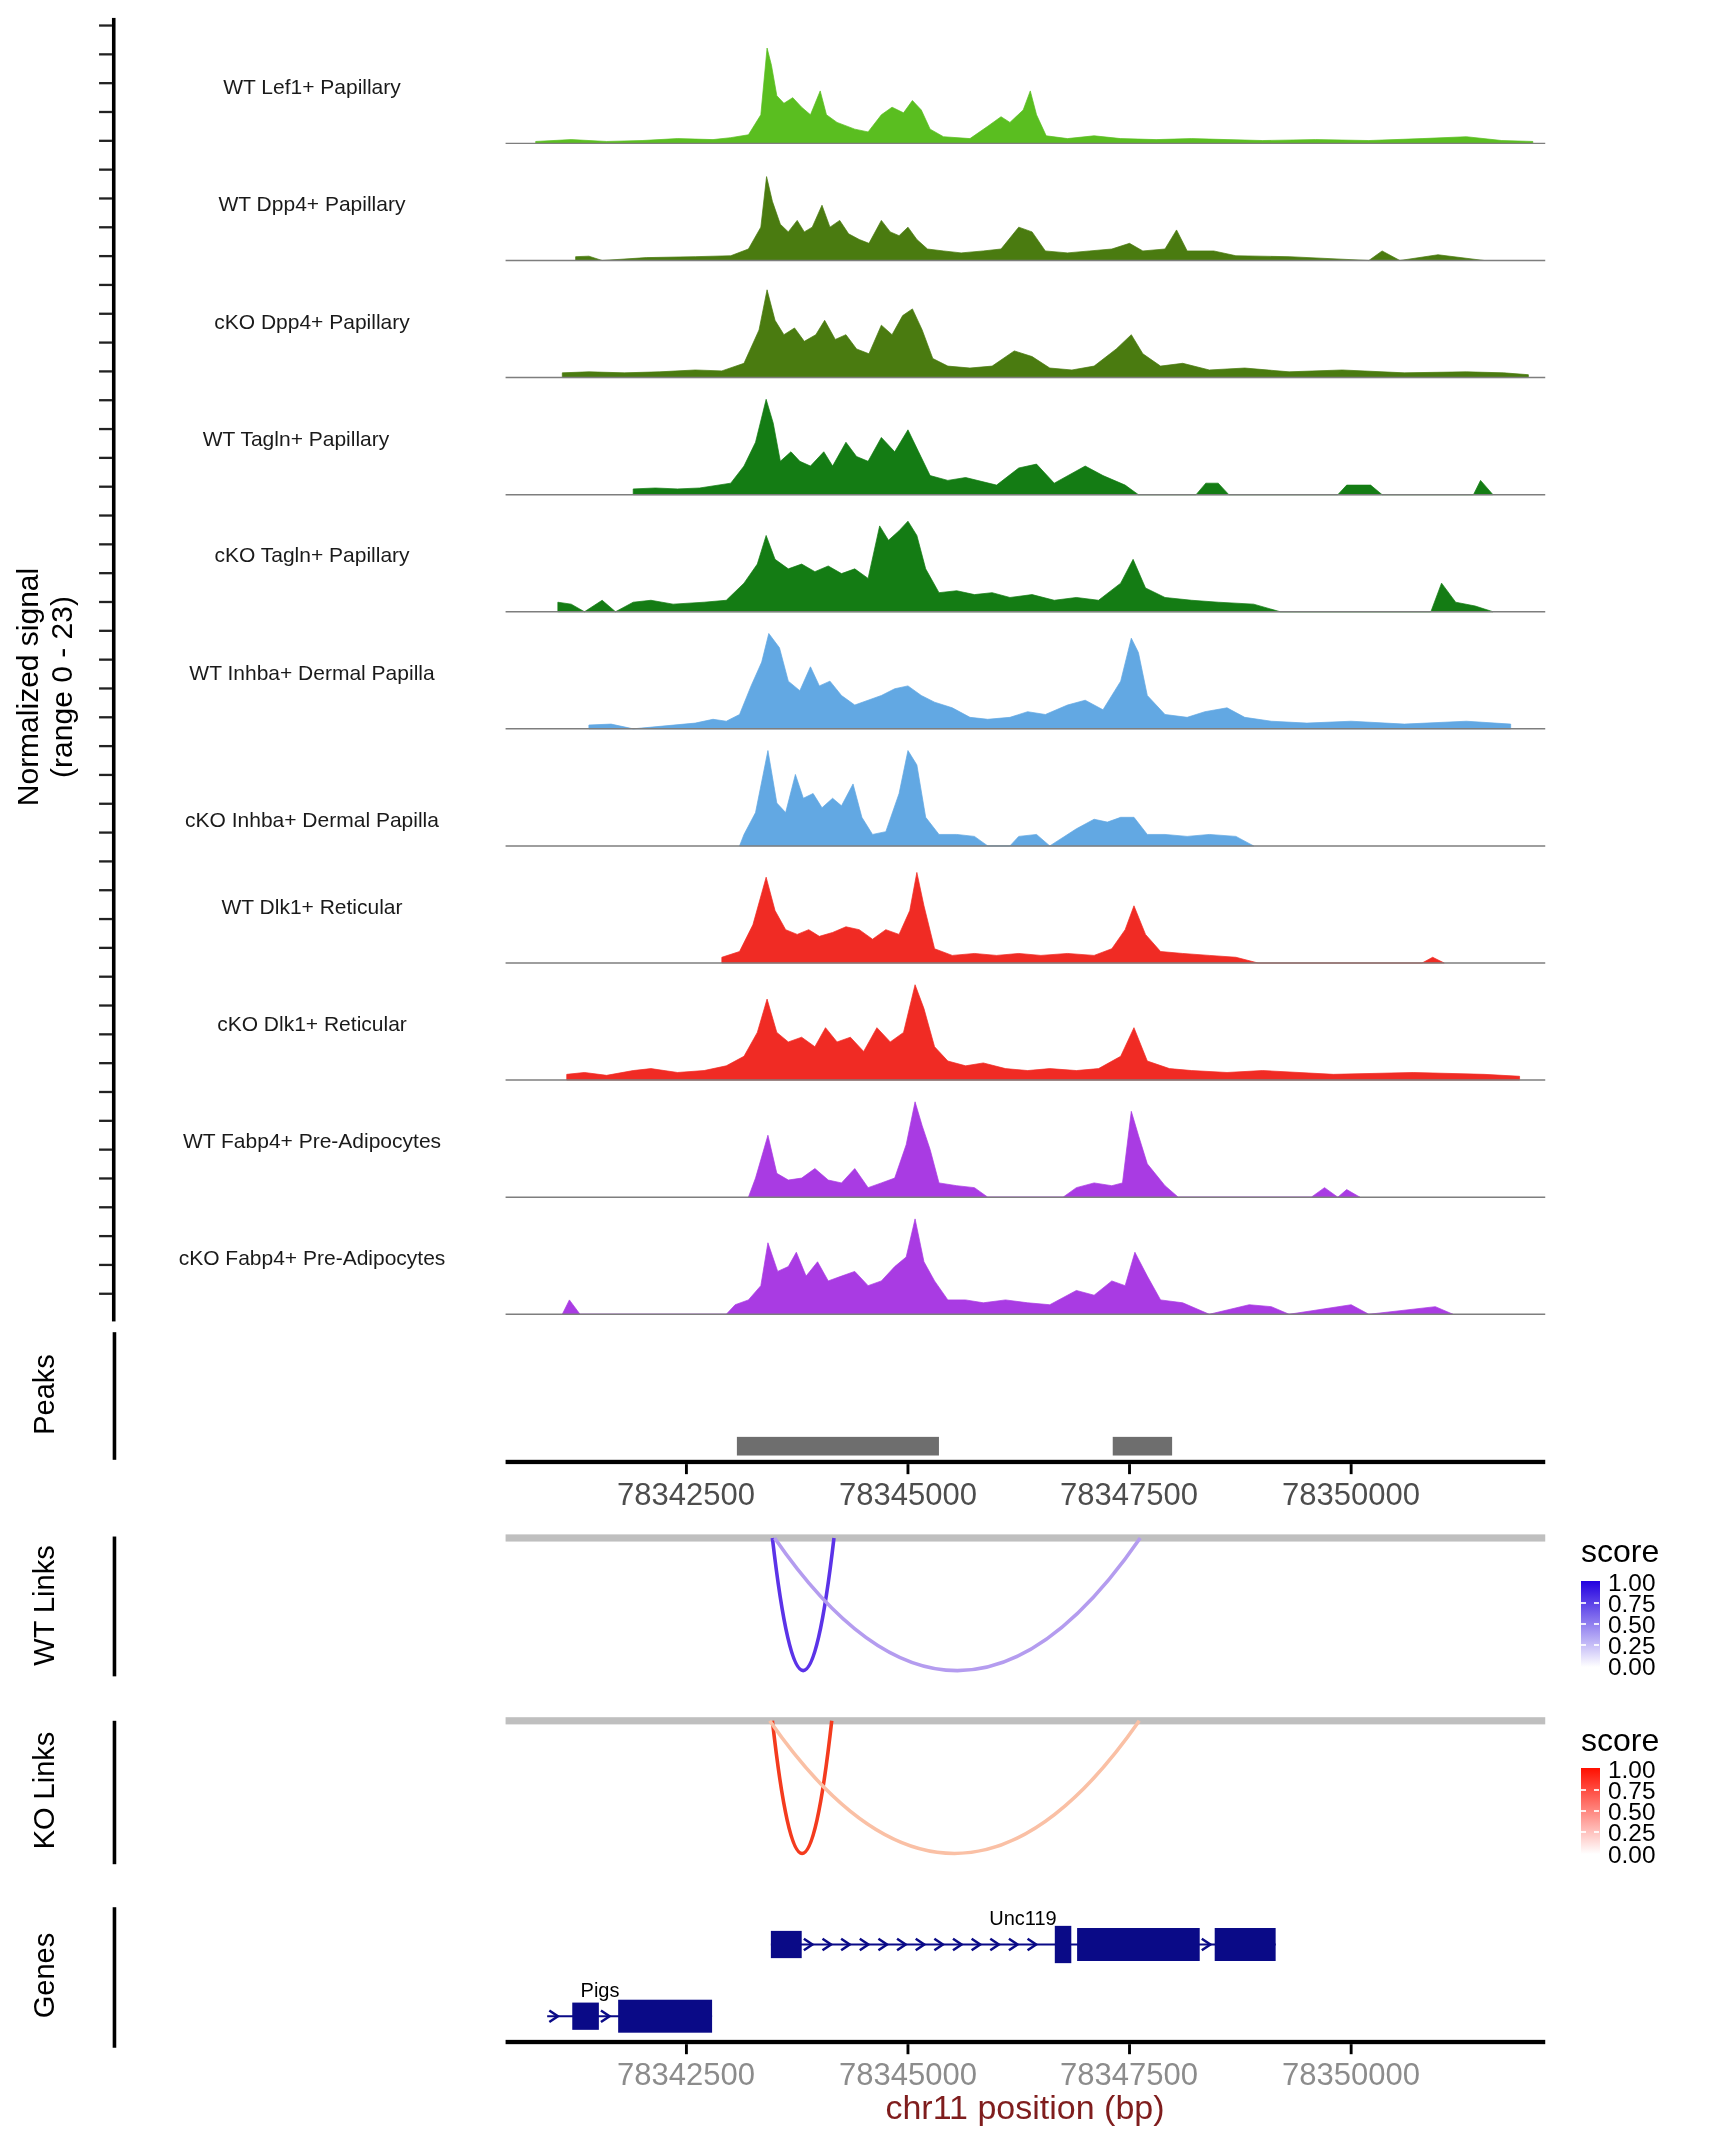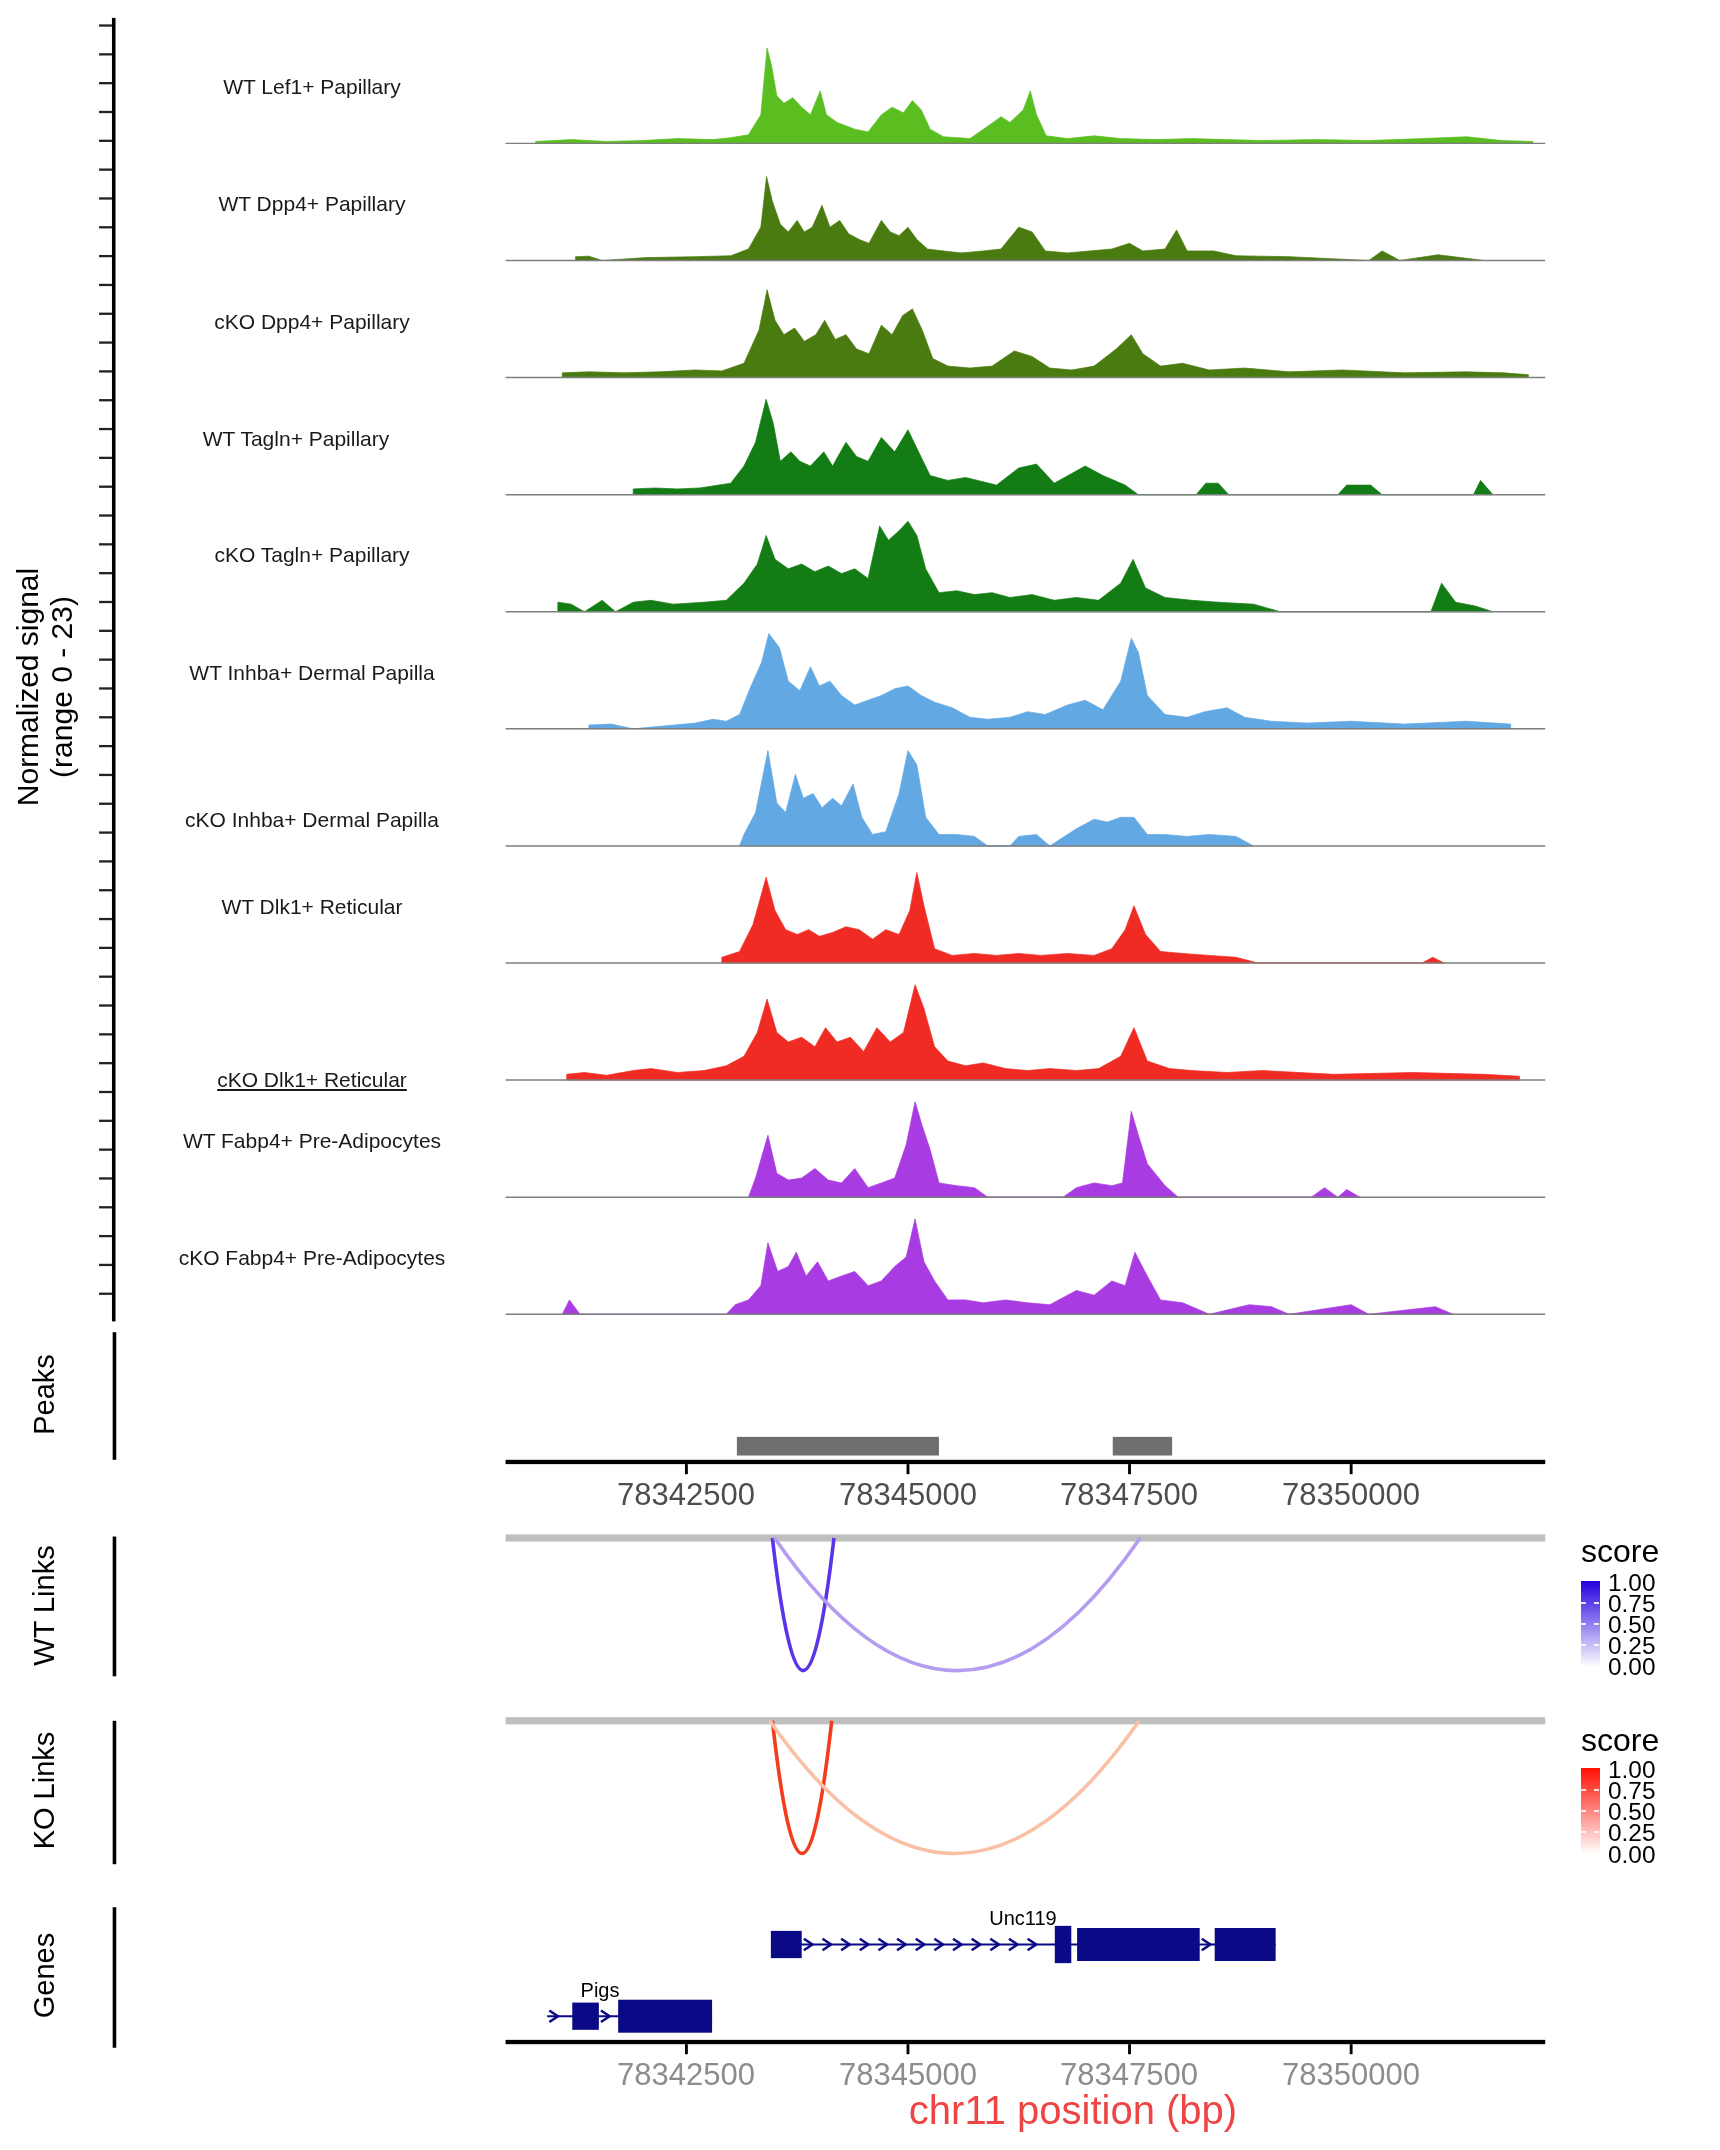--- a/index.html
+++ b/index.html
@@ -7,21 +7,21 @@
   #canvas{position:relative;width:1721px;height:2151px;background:#fff;overflow:hidden;}
   .track-label{position:absolute;width:444px;text-align:center;font-size:21px;color:#1a1a1a;white-space:nowrap;}
   .rot-label{position:absolute;transform:rotate(-90deg);transform-origin:center center;font-size:29px;color:#000;white-space:nowrap;text-align:center;}
   .ytitle-line{position:absolute;transform:rotate(-90deg);transform-origin:center center;font-size:30px;color:#000;white-space:nowrap;}
   .tick-label{position:absolute;font-size:31px;white-space:nowrap;transform:translateX(-50%);}
   .legend{position:absolute;}
   .legend-title{position:absolute;font-size:32px;color:#000;}
   .legend-bar{position:absolute;width:18.6px;height:86px;}
   .legend-num{position:absolute;font-size:24.4px;color:#000;transform:translateY(-50%);}
   .gene-label{position:absolute;font-size:20px;color:#000;transform:translateX(-50%);white-space:nowrap;}
-  .xaxis-title{position:absolute;font-size:40px;color:#ef4444;transform:translateX(-50%);white-space:nowrap;margin-left:48px;}
+  .xaxis-title{position:absolute;font-size:34px;color:#7f1d1d;transform:translateX(-50%);white-space:nowrap;}
   svg{position:absolute;left:0;top:0;}
 </style>
 </head>
 <body>
 
 <div id="canvas">
 
   <svg id="overlay" width="1721" height="2151" viewBox="0 0 2400 3000">
       <path d="M747.0,200.0 L747.0,197.3 L796.5,194.7 L845.9,197.3 L895.4,196.0 L944.8,193.3 L994.3,194.7 L1019.0,192.0 L1043.7,188.0 L1061.0,160.1 L1069.7,67.0 L1075.8,90.9 L1083.3,133.5 L1093.2,144.1 L1105.5,136.2 L1117.9,149.5 L1130.2,160.1 L1143.8,126.8 L1152.5,160.1 L1167.3,170.7 L1192.0,180.1 L1210.6,184.0 L1229.1,160.1 L1244.0,149.5 L1260.0,157.4 L1272.4,140.2 L1284.8,153.4 L1297.1,180.1 L1315.7,190.7 L1352.7,193.3 L1377.5,176.1 L1396.0,162.8 L1408.4,170.7 L1426.9,153.4 L1436.8,126.8 L1445.5,160.1 L1459.0,189.4 L1488.7,193.3 L1525.8,189.4 L1562.9,193.3 L1612.3,194.7 L1661.8,193.3 L1711.2,194.7 L1760.7,196.0 L1834.8,194.7 L1909.0,196.0 L1983.2,193.3 L2045.0,190.7 L2094.4,196.0 L2137.7,197.3 L2137.7,200.0 Z" fill="#5abe20" stroke="#5abe20" stroke-width="1"></path>
       <line x1="705" y1="200" x2="2155" y2="200" stroke="#7e7e7e" stroke-width="2"></line>
@@ -144,21 +144,21 @@
 
   <div id="track-labels">
       <div class="track-label" style="left:90px;top:75px;">WT Lef1+ Papillary</div>
       <div class="track-label" style="left:90px;top:192px;">WT Dpp4+ Papillary</div>
       <div class="track-label" style="left:90px;top:310px;">cKO Dpp4+ Papillary</div>
       <div class="track-label" style="left:74px;top:427px;">WT Tagln+ Papillary</div>
       <div class="track-label" style="left:90px;top:543px;">cKO Tagln+ Papillary</div>
       <div class="track-label" style="left:90px;top:661px;">WT Inhba+ Dermal Papilla</div>
       <div class="track-label" style="left:90px;top:808px;">cKO Inhba+ Dermal Papilla</div>
       <div class="track-label" style="left:90px;top:895px;">WT Dlk1+ Reticular</div>
-      <div class="track-label" style="left:90px;top:1068px;text-decoration:underline;">cKO Dlk1+ Reticular</div>
+      <div class="track-label" style="left:90px;top:1012px;">cKO Dlk1+ Reticular</div>
       <div class="track-label" style="left:90px;top:1129px;">WT Fabp4+ Pre-Adipocytes</div>
       <div class="track-label" style="left:90px;top:1246px;">cKO Fabp4+ Pre-Adipocytes</div>
     </div>
   <div id="section-labels">
       <div class="rot-label" style="left:-99px;top:1378px;width:287px;">Peaks</div>
       <div class="rot-label" style="left:-99px;top:1589px;width:287px;">WT Links</div>
       <div class="rot-label" style="left:-99px;top:1774px;width:287px;">KO Links</div>
       <div class="rot-label" style="left:-99px;top:1959px;width:287px;">Genes</div>
     </div>
   <div id="axis1-labels">

